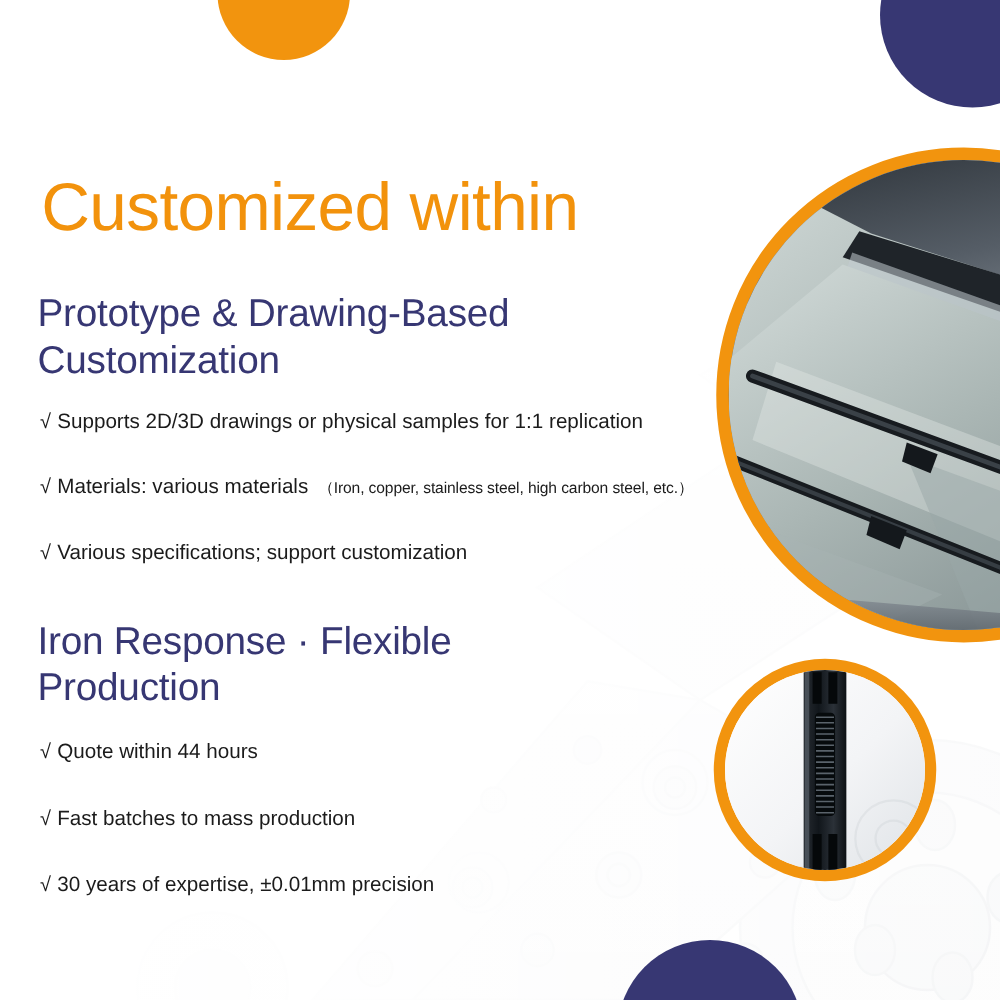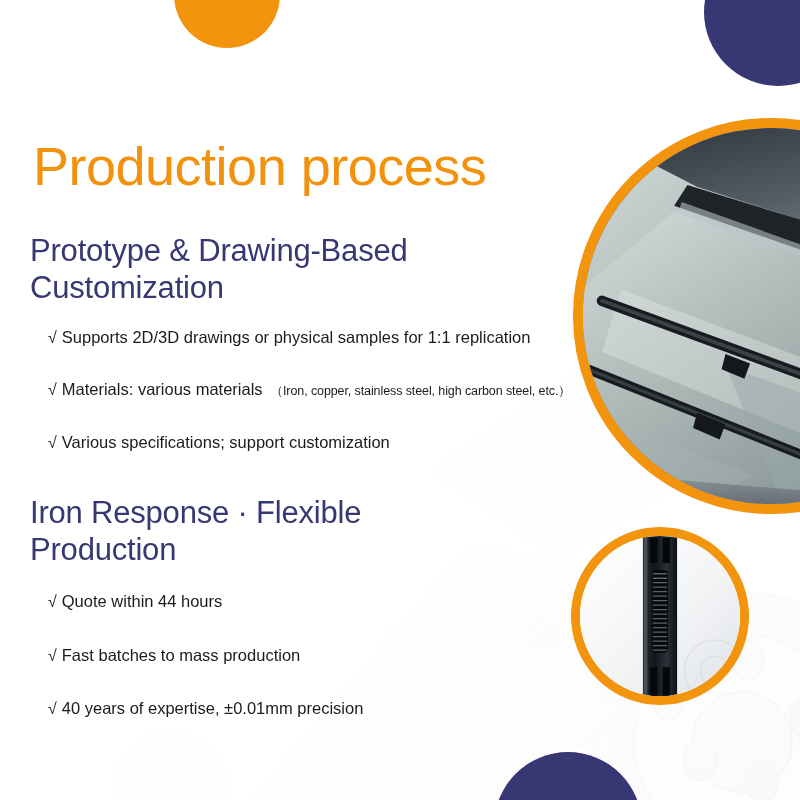--- a/index.html
+++ b/index.html
@@ -113,21 +113,21 @@
     font-size: 31px;
     font-weight: normal;
     color: #373773;
     line-height: 1.2;
     margin: 0 0 8px 0;
     letter-spacing: -0.2px;
     max-width: 470px;
   }
   .bullets {
     list-style: none;
-    margin: 16px;
+    margin: 0;
     padding: 0;
   }
   .bullet {
     display: block;
     margin: 0;
     padding: 0 0 0 2px;
     font-size: 16.5px;
     color: #1b1b1b;
     line-height: 1.25;
     white-space: nowrap;
@@ -327,34 +327,34 @@
 
       <path d="M78 146 L86 146 L86 178 L78 178 Z" fill="#05080a"></path>
       <path d="M92 146 L100 146 L100 178 L92 178 Z" fill="#05080a"></path>
 
       <rect x="71" y="0" width="4" height="178" fill="#6e7881" opacity="0.5"></rect>
     </svg>
   </div>
 
   <div class="content">
 
-    <div class="main-title">Production process</div>
+    <div class="main-title">Customized within</div>
 
     <div class="section section-1">
       <h2 class="section-heading">Prototype &amp; Drawing-Based Customization</h2>
       <div class="bullets s1">
         <div class="bullet"><span class="tick">√</span><span>Supports 2D/3D drawings or physical samples for 1:1 replication</span></div>
         <div class="bullet"><span class="tick">√</span><span>Materials: various materials</span><span class="note">（Iron, copper, stainless steel, high carbon steel, etc.）</span></div>
         <div class="bullet"><span class="tick">√</span><span>Various specifications; support customization</span></div>
       </div>
     </div>
 
     <div class="section section-2">
       <h2 class="section-heading">Iron Response · Flexible Production</h2>
       <div class="bullets s2">
         <div class="bullet"><span class="tick">√</span><span>Quote within 44 hours</span></div>
         <div class="bullet"><span class="tick">√</span><span>Fast batches to mass production</span></div>
-        <div class="bullet"><span class="tick">√</span><span>40 years of expertise, ±0.01mm precision</span></div>
+        <div class="bullet"><span class="tick">√</span><span>30 years of expertise, ±0.01mm precision</span></div>
       </div>
     </div>
 
   </div>
 </div>
 
 </body></html>

